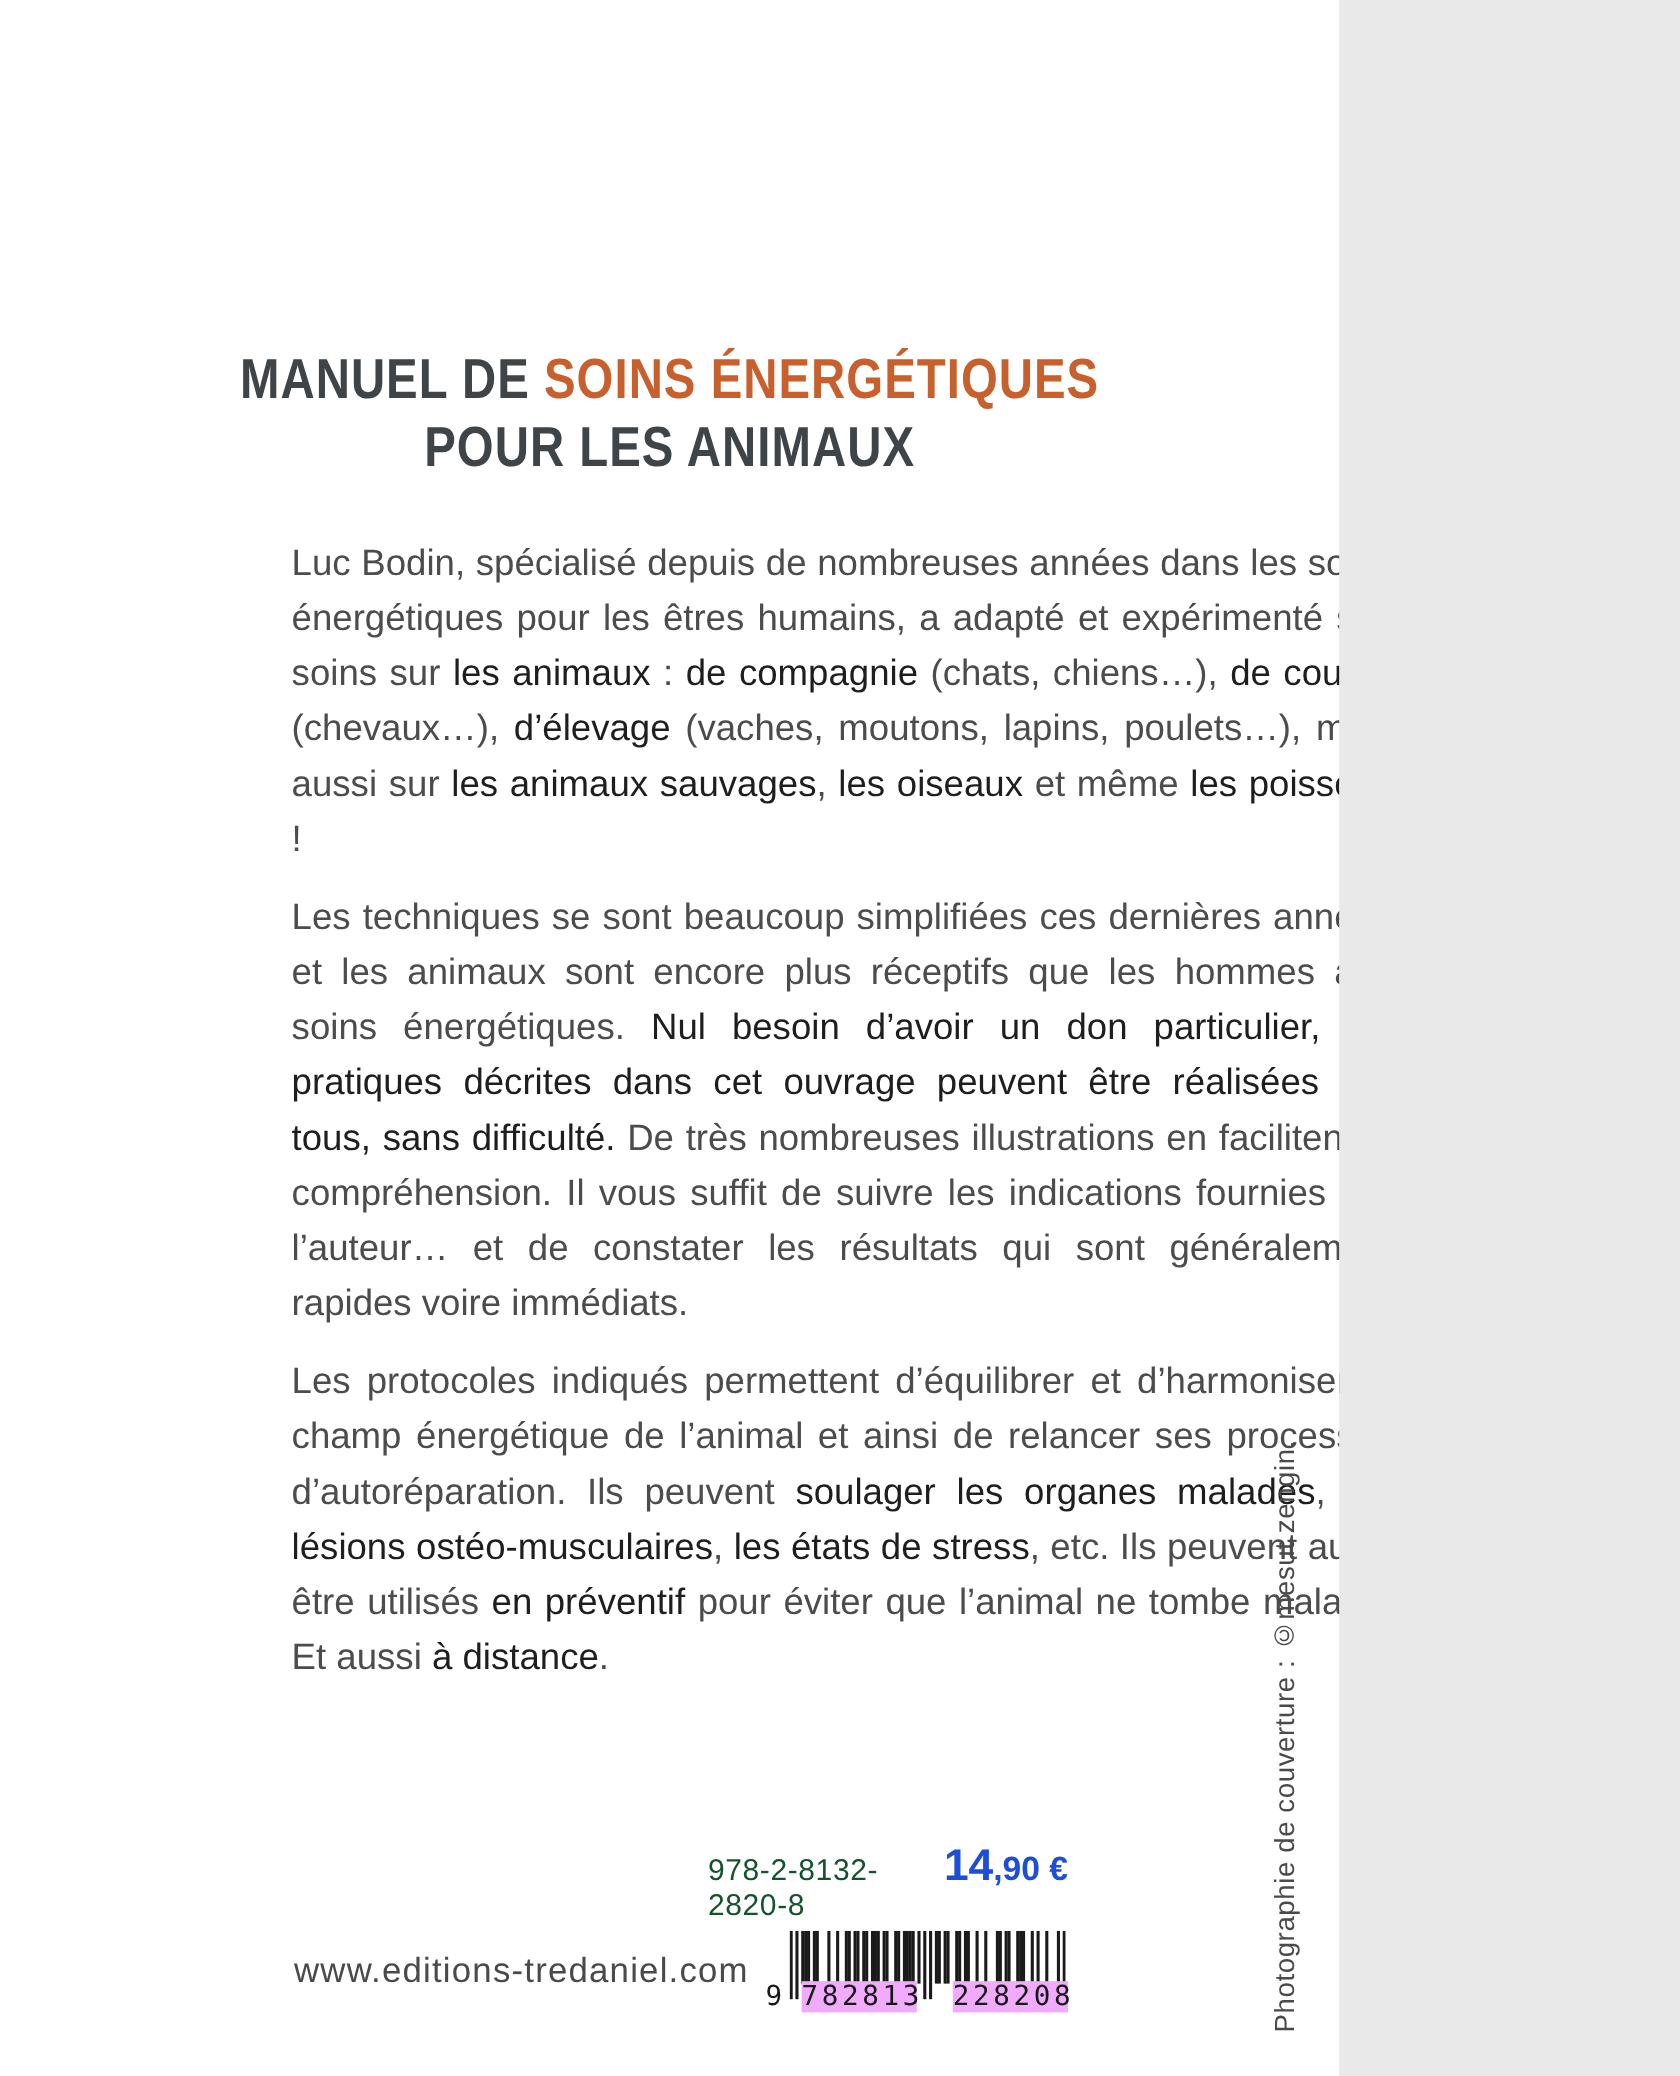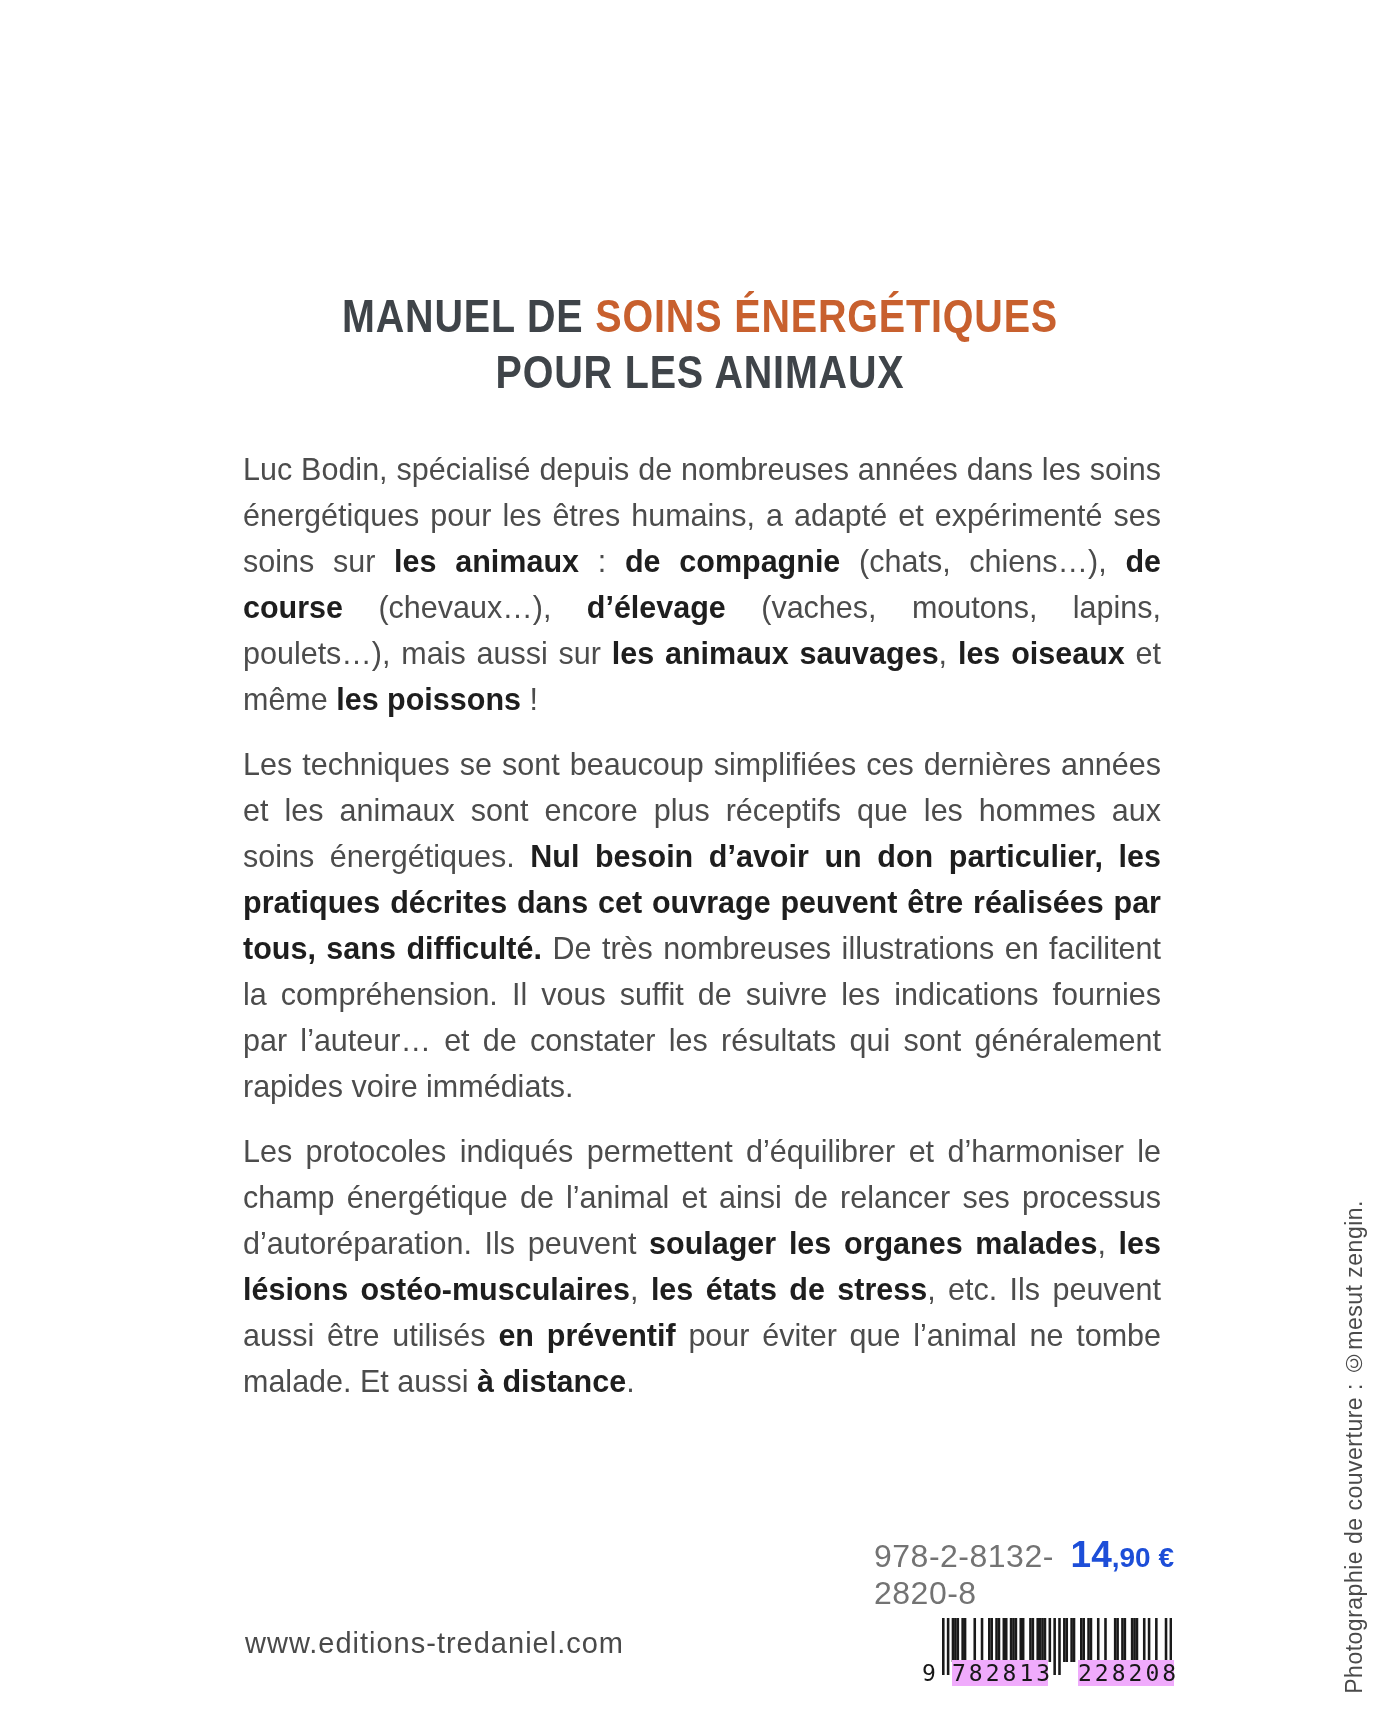--- a/index.html
+++ b/index.html
@@ -1,18 +1,18 @@
 <!DOCTYPE html>
 <html><head>
 <meta charset="utf-8">
 <style>
   html,body{margin:0;padding:0;background:#e9e9e9;}
   .page{
     position:relative;
-    width:1400px;height:1730px;
+    width:1116px;height:1730px;
     background:#ffffff;
     font-family:"Liberation Sans",sans-serif;
     overflow:hidden;
   }
   
   .title{
     position:absolute;top:288px;left:0;width:100%;
     text-align:center;
     font-weight:bold;
     font-size:47px;line-height:56px;
@@ -24,41 +24,41 @@
   
   .content{
     position:absolute;left:243px;top:446px;width:918px;
   }
   p.para{
     margin:0 0 19px 0;
     font-size:30.5px;line-height:46px;
     color:#4c4c4c;
     text-align:justify;
   }
-  p.para b{color:#1e1e1e;font-weight:bold;}
+  p.para b{color:#1e1e1e;font-weight:normal;}
   
   .website{
     position:absolute;left:245px;top:1627px;
     font-size:29px;letter-spacing:1px;color:#4a4a4a;
   }
   .credit{
     position:absolute;right:32px;bottom:36px;
     writing-mode:vertical-rl;
     transform:rotate(180deg);
     font-size:23px;color:#4a4a4a;letter-spacing:0.5px;
     white-space:nowrap;
   }
   .buy-block{
     position:absolute;top:1534px;right:226px;
     width:300px;
   }
   .isbn-row{
     display:flex;justify-content:flex-end;align-items:baseline;gap:16px;
   }
-  .isbn{font-size:32px;color:#737373;letter-spacing:0.5px;}
+  .isbn{font-size:25px;color:#14532d;letter-spacing:0.5px;}
   .price{font-weight:bold;color:#1d4ed8;font-size:37px;white-space:nowrap;}
   .price .cents{font-size:28px;}
   .barcode-wrap{
     position:relative;
     width:252px;height:72px;
     margin-top:6px;margin-left:auto;
   }
   .barcode-wrap svg{position:absolute;left:20px;top:0;}
   .bc-digit{
     position:absolute;top:42px;height:26px;line-height:26px;

